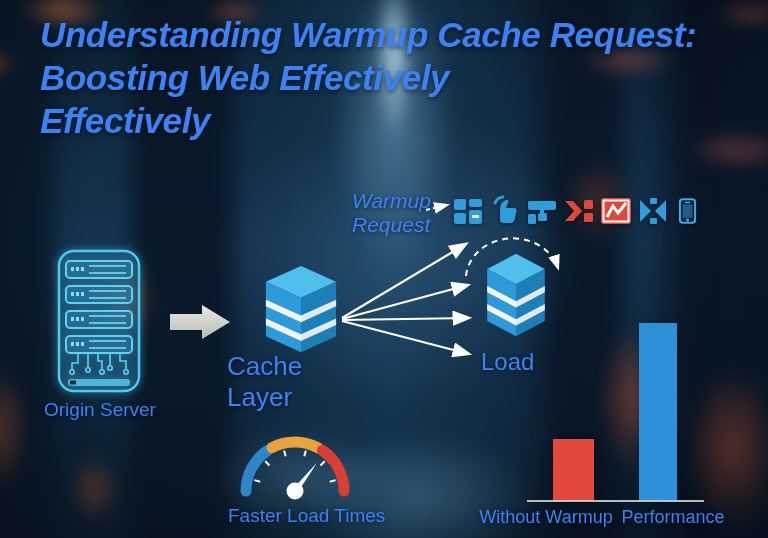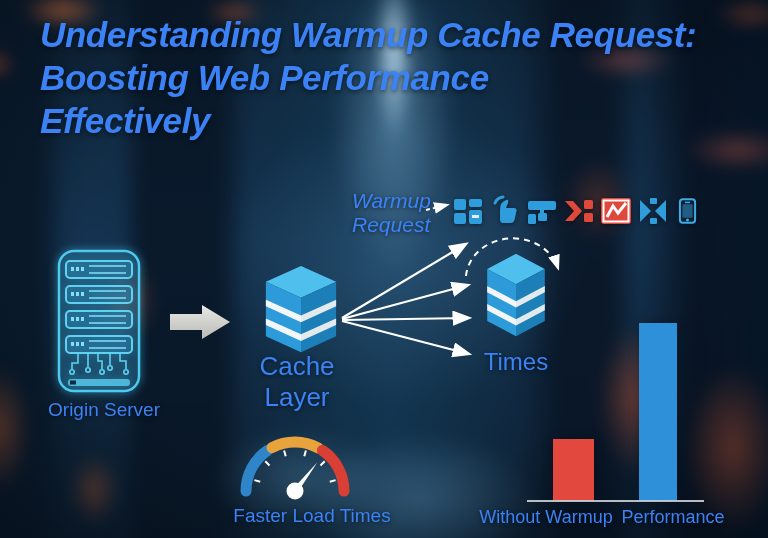--- a/index.html
+++ b/index.html
@@ -42,21 +42,21 @@
     position:absolute;inset:0;pointer-events:none;
     background:radial-gradient(ellipse at 50% 45%, rgba(0,0,0,0) 55%, rgba(3,9,18,.55) 100%);
   }
   
   .title{
     position:absolute;left:40px;top:13px;width:712px;
     font-size:35px;line-height:43px;font-weight:800;font-style:italic;
     letter-spacing:-.4px;text-shadow:0 2px 5px rgba(0,0,0,.55);
   }
   
-  .lbl{position:absolute;text-align:center;text-shadow:0 1px 4px rgba(0,0,0,.6);font-weight:400;}
+  .lbl{position:absolute;text-shadow:0 1px 4px rgba(0,0,0,.6);font-weight:400;}
   .lbl-origin{left:44px;top:399px;width:120px;font-size:19px;}
   .lbl-cache{left:227px;top:351px;width:140px;font-size:26px;}
   .lbl-users{left:481px;top:348px;width:70px;font-size:24px;}
   .lbl-gauge{left:228px;top:505px;width:168px;font-size:19px;}
   .lbl-warmup{position:absolute;left:352px;top:189px;font-size:21px;line-height:24px;text-shadow:0 1px 4px rgba(0,0,0,.6);font-style:italic;}
   .lbl-warmup span{display:block;}
   
   .abs{position:absolute;}
   .neon{filter:drop-shadow(0 0 4px rgba(70,200,240,.75));}
   
@@ -77,21 +77,21 @@
 </head>
 <body>
 
 <div class="stage">
 
   <div class="bg"></div>
   <div class="vignette"></div>
 
   <div class="title">
     <div>Understanding Warmup Cache Request:</div>
-    <div>Boosting Web Performance</div>
+    <div>Boosting Web Effectively</div>
     <div>Effectively</div>
   </div>
 
   <svg class="abs neon" style="left:54px;top:248px;" width="90" height="146" viewBox="0 0 90 146">
     <rect x="5" y="3" width="80" height="140" rx="15" fill="rgba(20,60,95,.30)" stroke="#4dcaf0" stroke-width="2.5"></rect>
     <g stroke="#5fd2f2" stroke-width="2" fill="rgba(45,140,190,.28)">
       <rect x="12" y="13" width="66" height="17" rx="4"></rect>
       <rect x="12" y="38" width="66" height="17" rx="4"></rect>
       <rect x="12" y="63" width="66" height="17" rx="4"></rect>
       <rect x="12" y="88" width="66" height="17" rx="4"></rect>
@@ -254,21 +254,21 @@
 
   <svg class="abs" style="left:484px;top:252px;" width="64" height="86" viewBox="0 0 80 96" preserveAspectRatio="none">
     <polygon points="40,2 76,19 40,36 4,19" fill="#4fc0ee"></polygon>
     <polygon points="4,19 40,36 40,94 4,77" fill="#2d9bd9"></polygon>
     <polygon points="40,36 76,19 76,77 40,94" fill="#1c7fb7"></polygon>
     <polygon points="4,38 40,55 40,62 4,45" fill="#f2f6f8"></polygon>
     <polygon points="40,55 76,38 76,45 40,62" fill="#e2eaee"></polygon>
     <polygon points="4,58 40,75 40,82 4,65" fill="#f2f6f8"></polygon>
     <polygon points="40,75 76,58 76,65 40,82" fill="#e2eaee"></polygon>
   </svg>
-  <div class="lbl lbl-users">Times</div>
+  <div class="lbl lbl-users">Load</div>
 
   <svg class="abs" style="left:238px;top:434px;" width="114" height="74" viewBox="0 0 114 74">
     <path d="M 8 57 A 49 49 0 0 1 29.6 16.4" fill="none" stroke-width="11" stroke-linecap="round" stroke="#2e86c9"></path>
     <path d="M 34 13.7 A 49 49 0 0 1 80 13.9" fill="none" stroke-width="11" stroke-linecap="round" stroke="#e8a33d"></path>
     <path d="M 84.4 16.4 A 49 49 0 0 1 106 57" fill="none" stroke-width="11" stroke-linecap="round" stroke="#d93f34"></path>
     <g stroke="#ffffff" stroke-width="2">
       <line x1="22.2" y1="47.7" x2="16.4" y2="46.1"></line>
       <line x1="31.5" y1="31.5" x2="27.3" y2="27.3"></line>
       <line x1="47.7" y1="22.2" x2="46.1" y2="16.4"></line>
       <line x1="66.3" y1="22.2" x2="67.9" y2="16.4"></line>

